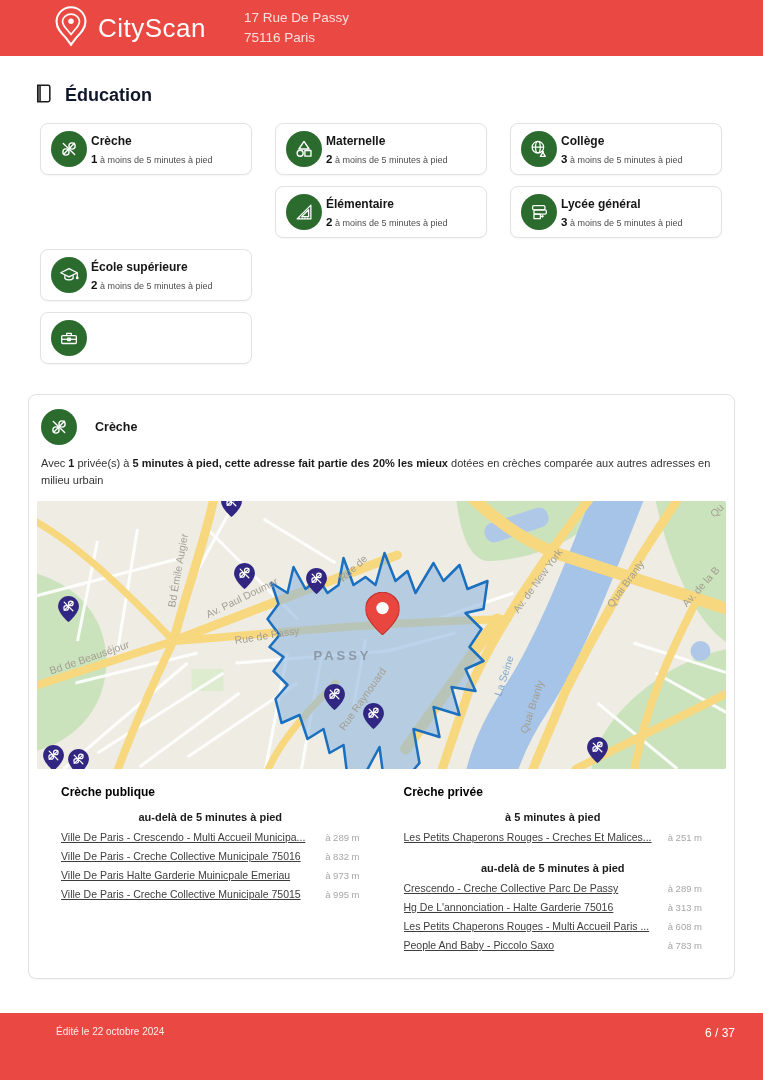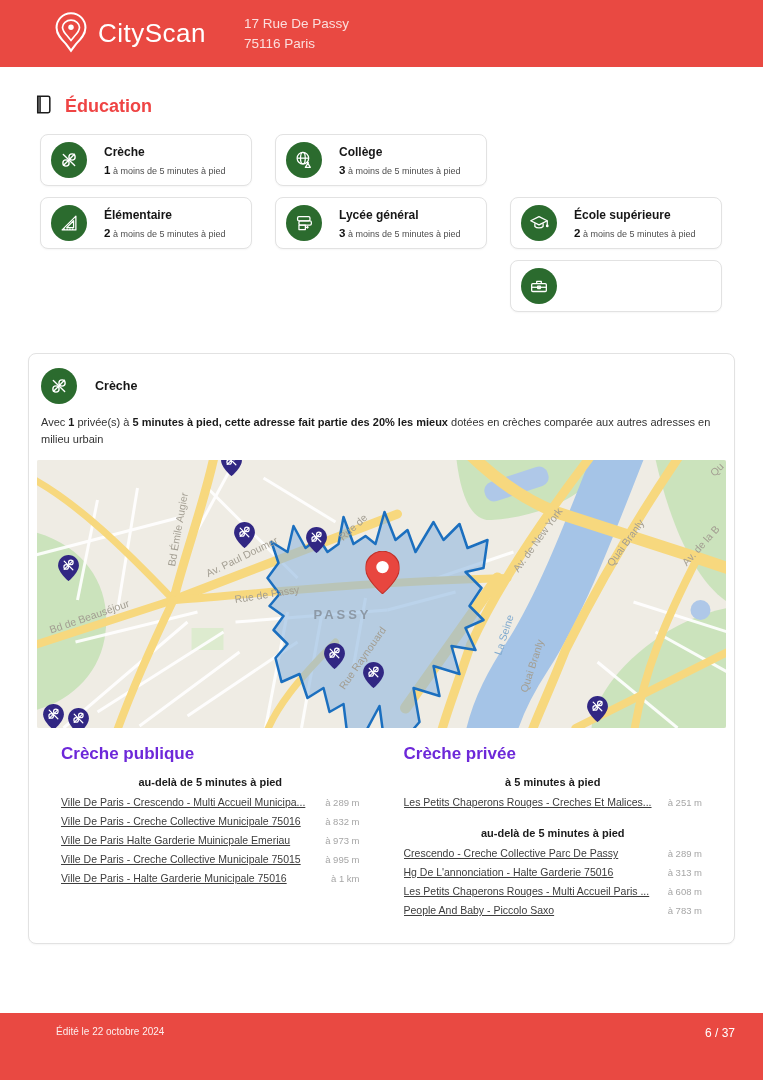--- a/index.html
+++ b/index.html
@@ -1,51 +1,51 @@
 <!DOCTYPE html>
 <html><head>
 <meta charset="utf-8">
 <style>
   * { margin:0; padding:0; box-sizing:border-box; }
   html,body { background:#ffffff; }
   body { font-family:"Liberation Sans", sans-serif; color:#222; }
   .page { width:763px; height:1080px; position:relative; display:flex; flex-direction:column; background:#fff; overflow:hidden; }
 
   
-  .topbar { height:67px; background:#E94942; display:flex; align-items:center; padding:0 28px; flex:0 0 auto; }
+  .topbar { height:56px; background:#E94942; display:flex; align-items:center; padding:0 28px; flex:0 0 auto; }
   .brand { display:flex; align-items:center; gap:10px; margin-left:26px; }
   .brand-name { color:#fff; font-size:26px; font-weight:400; letter-spacing:0.5px; }
   .addr { margin-left:38px; color:rgba(255,255,255,0.82); font-size:13.5px; line-height:1.45; }
 
   
   .main { flex:1 1 auto; padding:26px 28px 0 28px; }
   .section-head { display:flex; align-items:center; gap:10px; margin-left:4px; margin-bottom:14px; }
-  .section-title { font-size:18px; font-weight:600; color:#ef4444; }
+  .section-title { font-size:18px; font-weight:600; color:#0f172a; }
 
   .cards-grid { display:grid; grid-template-columns:repeat(3,212px); gap:11px 23px; margin-left:12px; margin-bottom:30px; }
   .sum-card { background:#fff; border:1px solid #e2e2e2; border-radius:8px; height:52px; display:flex; align-items:center; padding:0 10px; box-shadow:0 1px 2px rgba(0,0,0,0.04); }
   .icon-circle { width:36px; height:36px; border-radius:50%; background:#2B6B2E; flex:0 0 auto; display:flex; align-items:center; justify-content:center; }
   .icon-circle svg { width:22px; height:22px; }
-  .sum-card .txt { margin-left:17px; min-width:0; }
+  .sum-card .txt { margin-left:4px; min-width:0; }
   .card-title { font-size:12px; font-weight:700; color:#161616; line-height:1.35; white-space:nowrap; }
   .card-line { font-size:9px; color:#4d4d4d; white-space:nowrap; }
   .card-count { font-size:11.5px; font-weight:700; color:#111; }
 
   
   .detail-card { border:1px solid #e2e2e2; border-radius:8px; background:#fff; padding:14px 12px 16px 12px; box-shadow:0 1px 2px rgba(0,0,0,0.04); }
   .detail-head { display:flex; align-items:center; gap:18px; margin-bottom:10px; }
   .detail-title { font-size:12.5px; font-weight:700; color:#161616; }
   .detail-desc { font-size:11px; color:#333; line-height:1.5; margin-bottom:13px; }
   .detail-desc b { color:#1a1a1a; }
 
   .mapbox { height:268px; margin:0 -4px 16px -4px; border-radius:2px; overflow:hidden; background:#EFECE4; }
   .mapbox svg { display:block; }
 
   .lists { display:grid; grid-template-columns:1fr 1fr; gap:0 44px; padding:0 20px 4px 20px; }
-  .col-title { font-size:17px; font-weight:700; color:#6d28d9; margin-bottom:4px; }
+  .col-title { font-size:12px; font-weight:700; color:#000000; margin-bottom:4px; }
   .group { margin-top:12px; }
   .group-subtitle { font-size:11px; font-weight:700; color:#1b1b1b; margin-bottom:8px;text-align:center; }
   .item-row { display:flex; align-items:baseline; height:19px; }
   .item-name { flex:1 1 auto; font-size:10.5px; color:#3d3d3d; white-space:nowrap; overflow:hidden;text-decoration:underline; }
   .item-distance { flex:0 0 auto; font-size:9.5px; color:#a6a6a6; margin-left:10px; }
 
   
   .footbar { height:67px; background:#E94942; flex:0 0 auto; display:flex; align-items:flex-start; justify-content:space-between; padding:13px 28px 0 56px; }
   .foot-left { color:rgba(255,255,255,0.9); font-size:10px;text-align:right; }
   .foot-right { color:#fff; font-size:12px; }
@@ -95,20 +95,35 @@
                 <path d="M18 5.8 C14.5 9.5 9.5 14.3 6 17.8"></path>
               </g>
             </svg>
           </span>
         <span class="txt">
           <span class="card-title">Crèche</span>
           <span class="card-line"><b class="card-count">1</b><span class="card-suffix"> à moins de 5 minutes à pied</span></span>
         </span>
       </div>
 
+      <div class="sum-card">
+        <span class="icon-circle card-icon-slot">
+            <svg id="icon-maternelle" viewBox="0 0 24 24">
+              <g fill="none" stroke="#fff" stroke-width="1.5" stroke-linejoin="round">
+                <path d="M12 3.8 L17.6 12 L6.4 12 Z"></path>
+                <circle cx="7.8" cy="16.6" r="3.3"></circle>
+                <rect x="13" y="13.6" width="6.6" height="6.2"></rect>
+              </g>
+            </svg>
+          </span>
+        <span class="txt">
+          <span class="card-title">Maternelle</span>
+          <span class="card-line"><b class="card-count">2</b><span class="card-suffix"> à moins de 5 minutes à pied</span></span>
+        </span>
+      </div>
 
       <div class="sum-card">
         <span class="icon-circle card-icon-slot">
             <svg id="icon-college" viewBox="0 0 24 24">
               <g fill="none" stroke="#fff" stroke-width="1.4" stroke-linejoin="round">
                 <circle cx="10.8" cy="10" r="6.3"></circle>
                 <ellipse cx="10.8" cy="10" rx="2.6" ry="6.3"></ellipse>
                 <path d="M4.5 10 H17.1"></path>
                 <path d="M15.8 14.2 v2.1 l-2.3 3.7 h5.4 l-2.3 -3.7 v-2.1"></path>
               </g>
@@ -328,24 +343,20 @@
                   <span class="item-distance">à 832 m</span>
                 </div>
                 <div class="item-row">
                   <span class="item-name">Ville De Paris Halte Garderie Muinicpale Emeriau</span>
                   <span class="item-distance">à 973 m</span>
                 </div>
                 <div class="item-row">
                   <span class="item-name">Ville De Paris - Creche Collective Municipale 75015</span>
                   <span class="item-distance">à 995 m</span>
                 </div>
-                <div class="item-row">
-                  <span class="item-name">Ville De Paris - Halte Garderie Municipale 75016</span>
-                  <span class="item-distance">à 1 km</span>
-                </div>
               </div>
             </div>
         </div>
         <div class="list-col">
           <div class="col-title">Crèche privée</div>
           <div class="groups">
               <div class="group">
                 <div class="group-subtitle">à 5 minutes à pied</div>
                 <div class="item-row">
                   <span class="item-name">Les Petits Chaperons Rouges - Creches Et Malices...</span>

